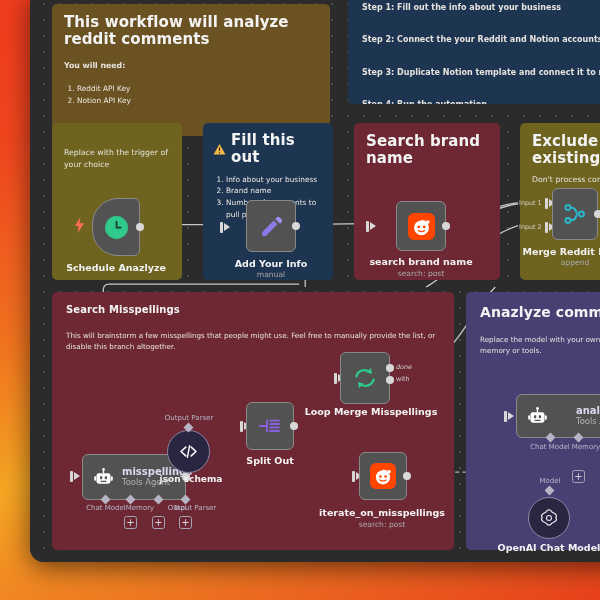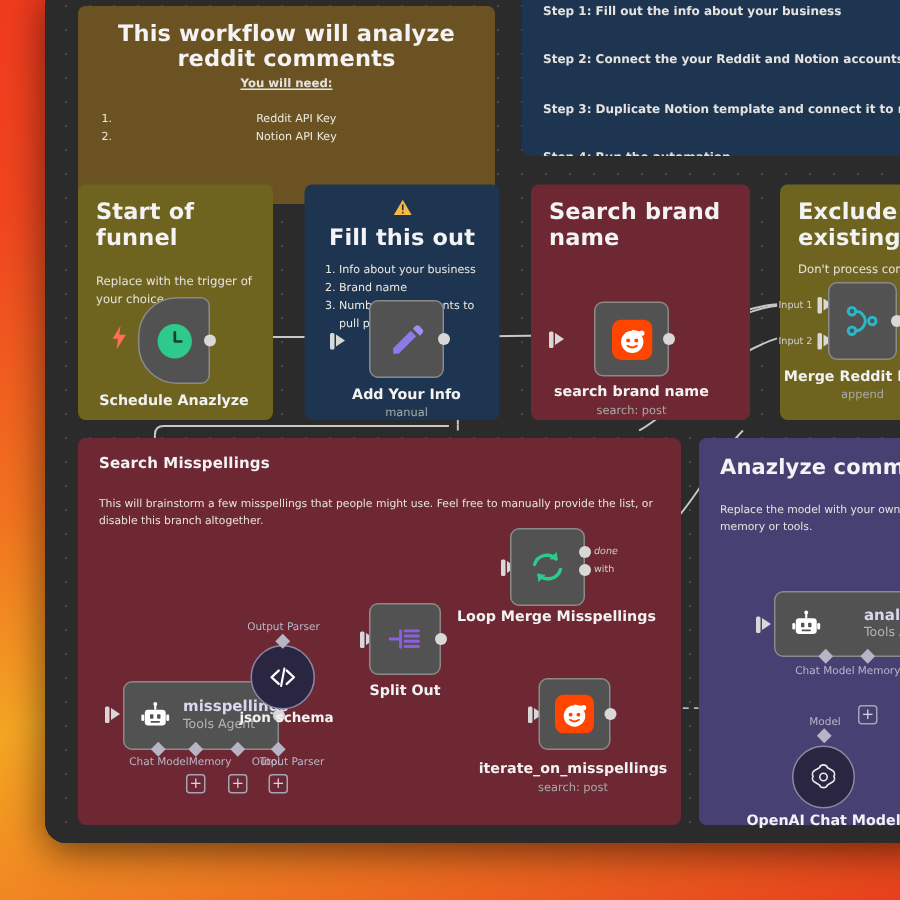--- a/index.html
+++ b/index.html
@@ -181,44 +181,43 @@
     <path class="w" d="M100 512 L100 526"></path>
     <path class="w" d="M128 512 L128 526"></path>
     <path class="w" d="M155 512 L155 526"></path>
 
     <path class="w" d="M548 466 L548 480"></path>
     <path class="w" d="M576 466 L576 480"></path>
     <path class="w" d="M596 466 L596 480"></path>
     <path class="w" d="M520 466 L520 474"></path>
   </svg>
 
-  <div class="sticky note-brown" style="left:22px; top:14px; width:278px; height:132px; padding:10px 12px;text-align:center;">
+  <div class="sticky note-brown" style="left:22px; top:14px; width:278px; height:132px; padding:10px 12px;">
     <div class="s-title">This workflow will analyze reddit comments</div>
-    <div class="s-body" style="margin-top:1px; font-weight:bold;text-decoration:underline;">You will need:</div>
+    <div class="s-body" style="margin-top:11px; font-weight:bold;">You will need:</div>
     <ol style="margin-top:11px;">
       <li>Reddit API Key</li>
       <li>Notion API Key</li>
 
     </ol>
   </div>
 
   <div class="sticky note-navy" style="left:318px; top:-4px; width:288px; height:118px; padding:12px 14px;">
     <div class="s-body" style="font-weight:bold; font-size:8px; margin-top:4px;">Step 1: Fill out the info about your business</div>
     <div class="s-body" style="font-weight:bold; font-size:8px; margin-top:20px;">Step 2: Connect the your Reddit and Notion accounts</div>
     <div class="s-body" style="font-weight:bold; font-size:8px; margin-top:20px;">Step 3: Duplicate Notion template and connect it to n8n</div>
     <div class="s-body" style="font-weight:bold; font-size:8px; margin-top:20px;">Step 4: Run the automation</div>
   </div>
 
   <div class="sticky note-olive" style="left:22px; top:133px; width:130px; height:157px; padding:10px 12px;">
-    <div class="s-title">Start of funnel</div>
     <div class="s-body" style="margin-top:14px;">Replace with the trigger of your choice</div>
   </div>
 
   <div class="sticky note-navy" style="left:173px; top:133px; width:130px; height:157px; padding:9px 10px;">
-    <div style="display:flex; align-items:center; gap:5px;flex-direction:column;">
+    <div style="display:flex; align-items:center; gap:5px;">
       <span style="line-height:0;">
         <svg class="icon-svg" width="13" height="13" viewBox="0 0 24 24">
           <path d="M12 2 L23 21 H1 Z" fill="#f5b945"></path>
           <rect x="11" y="8" width="2" height="7" fill="#2b2b2b"></rect>
           <rect x="11" y="17" width="2" height="2" fill="#2b2b2b"></rect>
         </svg>
       </span>
       <span class="s-title">Fill this out</span>
     </div>
     <ol style="margin-top:7px;">

